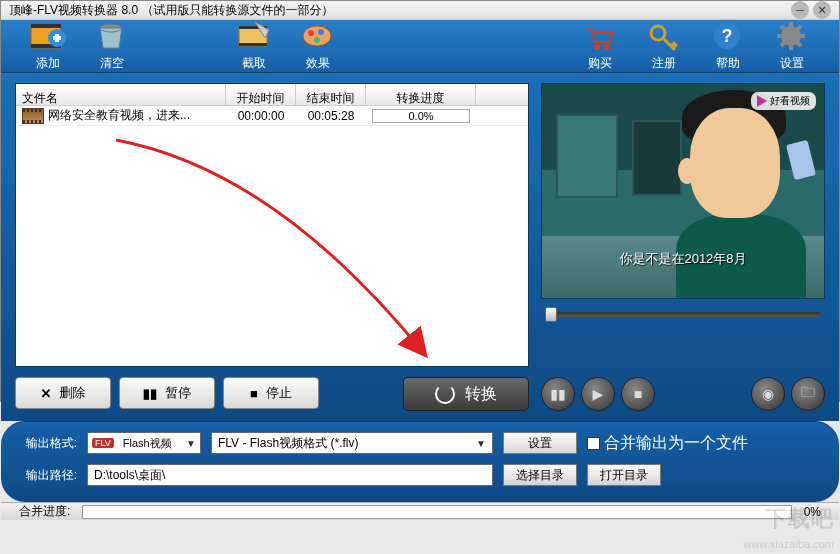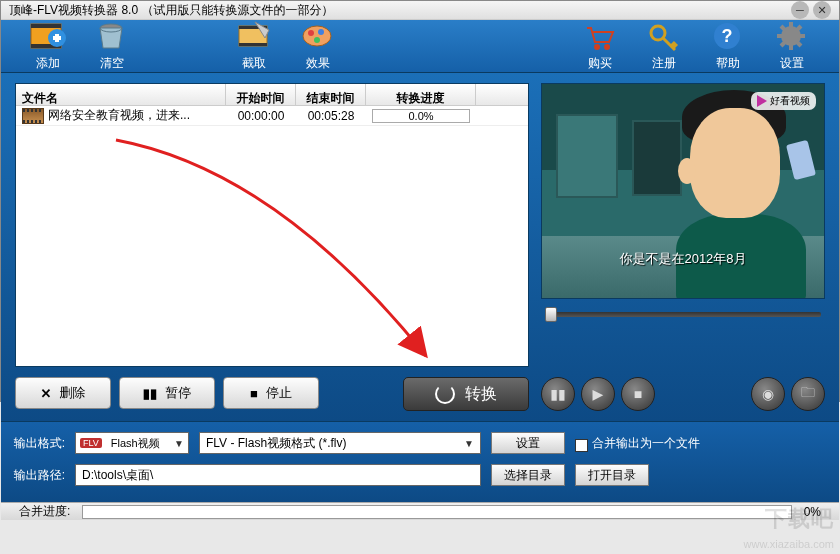--- a/index.html
+++ b/index.html
@@ -11,21 +11,21 @@
 .tb-btn { width: 18px; height: 18px; border-radius: 9px; background: #b8b8b8; display: flex; align-items: center; justify-content: center; font-size: 11px; color: #333; cursor: pointer; }
 .toolbar { height: 70px; background: linear-gradient(#2a7ec8,#1560a8); display: flex; align-items: center; padding: 0 24px; gap: 18px; border-bottom: 1px solid #0a3a60; }
 .tool-btn { display: flex; flex-direction: column; align-items: center; gap: 3px; cursor: pointer; min-width: 46px; }
 .tool-icon { width: 38px; height: 32px; display: flex; align-items: center; justify-content: center; }
 .tool-label { font-size: 12px; color: #fff; }
 .tool-spacer { flex: 1; }
 .main-area { flex: 1; background: linear-gradient(#1b6fb8,#0d4a85); padding: 10px 14px; display: flex; gap: 12px; }
 .left-panel { flex: 1; display: flex; flex-direction: column; }
 .file-list { background: #fff; border: 1px solid #0a3a60; flex: 1; display: flex; flex-direction: column; position: relative; }
 .list-header { display: flex; background: linear-gradient(#fff,#e8e8e8); border-bottom: 1px solid #ccc; height: 22px; font-size: 12px; }
-.list-header > div { border-right: 1px solid #ccc; padding: 14px 6px; display: flex; align-items: center; font-weight: bold; }
+.list-header > div { border-right: 1px solid #ccc; padding: 14px 6px; display: flex; align-items: center; }
 .col-name { width: 210px; }
 .col-start { width: 70px; text-align: left; justify-content: center; }
 .col-end { width: 70px; text-align: center; justify-content: center; }
 .col-prog { width: 110px; text-align: center; justify-content: center; }
 .list-body { flex: 1; overflow: hidden; position: relative; }
 .list-row { display: flex; height: 20px; font-size: 12px; align-items: center; border-bottom: 1px solid #eee; }
 .list-row > div { padding: 0 6px; display: flex; align-items: center; }
 .row-icon { width: 22px; height: 16px; background: linear-gradient(#8a5a2a,#c89050); border: 1px solid #5a3a1a; margin-right: 4px; position: relative; }
 .row-icon::before, .row-icon::after { content: ""; position: absolute; left: 0; right: 0; height: 3px; background: repeating-linear-gradient(90deg,#333 0 2px,transparent 2px 4px); }
 .row-icon::before { top: 0; } .row-icon::after { bottom: 0; }
@@ -49,30 +49,30 @@
 .desk { position: absolute; left: 0; right: 0; bottom: 0; height: 62px; background: linear-gradient(#5a8a8a,#3a6a6a); }
 .logo-watermark { position: absolute; top: 8px; right: 8px; background: rgba(255,255,255,0.85); padding: 2px 6px; font-size: 10px; border-radius: 7px; display: flex; align-items: center; gap: 3px; }
 .logo-tri { width: 0; height: 0; border-style: solid; border-width: 6px 0 6px 10px; border-color: transparent transparent transparent #c030a0; }
 .subtitle { position: absolute; bottom: 30px; left: 0; right: 0; text-align: center; color: #fff; font-size: 13px; text-shadow: 1px 1px 1px #000; }
 .slider-row { height: 18px; display: flex; align-items: center; padding: 0 4px; }
 .slider-track { flex: 1; height: 5px; background: linear-gradient(#333,#555); border-radius: 2px; position: relative; }
 .slider-thumb { position: absolute; left: 0; top: -5px; width: 12px; height: 15px; background: linear-gradient(#fff,#b8b8b8); border: 1px solid #666; border-radius: 2px; }
 .ctrl-row { display: flex; justify-content: space-between; margin-top: 48px; }
 .ctrl-group { display: flex; gap: 6px; }
 .ctrl-btn { width: 34px; height: 34px; border-radius: 50%; background: radial-gradient(circle at 40% 35%, #888, #333); border: 1px solid #222; display: flex; align-items: center; justify-content: center; color: #ddd; font-size: 14px; cursor: pointer; }
-.bottom-panel { background: linear-gradient(#1560a8,#0d4a85); padding: 10px 6px 6px; border-top: 1px solid #0a3a60; }
+.bottom-panel { background: linear-gradient(#1560a8,#0d4a85); padding: 10px 18px 6px; border-top: 1px solid #0a3a60; border-radius: 24px; }
 .form-row { display: flex; align-items: center; gap: 10px; margin-bottom: 10px; font-size: 12px; color: #fff; }
 .form-label { width: 58px; text-align: right; }
 .format-select { width: 114px; height: 22px; background: #fff; border: 1px solid #666; display: flex; align-items: center; padding: 0 4px; font-size: 11px; color: #000; gap: 9px; }
 .flv-badge { background: #c03030; color: #fff; font-size: 9px; padding: 0 3px; border-radius: 2px; }
 .format-select2 { width: 282px; height: 22px; background: #fff; border: 1px solid #666; display: flex; align-items: center; padding: 0 6px; font-size: 12px; color: #000; }
 .drop-arrow { margin-left: auto; font-size: 10px; color: #333; }
 .path-input { width: 406px; height: 22px; background: #fff; border: 1px solid #666; padding: 0 6px; font-size: 12px; color: #000; display: flex; align-items: center; }
 .small-btn { width: 74px; height: 22px; background: linear-gradient(#fdfdfd,#d4d4d4); border: 1px solid #777; font-size: 12px; cursor: pointer; }
-.checkbox-wrap { display: flex; align-items: flex-end; gap: 4px; color: #fff; font-size: 12px; }
+.checkbox-wrap { display: flex; align-items: center; gap: 4px; color: #fff; font-size: 16px; }
 .checkbox { width: 13px; height: 13px; background: #fff; border: 1px solid #333; }
 .statusbar { height: 24px; background: linear-gradient(#f0f0f0,#d8d8d8); border-top: 1px solid #aaa; display: flex; align-items: center; padding: 0 18px; font-size: 12px; gap: 12px; }
 .status-progress { flex: 1; height: 14px; border: 1px solid #999; background: #fff; }
 .arrow-svg { position: absolute; top: 24px; left: 80px; width: 360px; height: 250px; pointer-events: none; z-index: 10; }
 .watermark-corner { position: absolute; right: 6px; bottom: 20px; font-size: 22px; color: rgba(0,0,0,0.12); font-weight: bold; letter-spacing: 1px; pointer-events: none; }
 .watermark-url { position: absolute; right: 6px; bottom: 4px; font-size: 11px; color: rgba(0,0,0,0.12); pointer-events: none; }
 </style>
 </head>
 <body>
 

